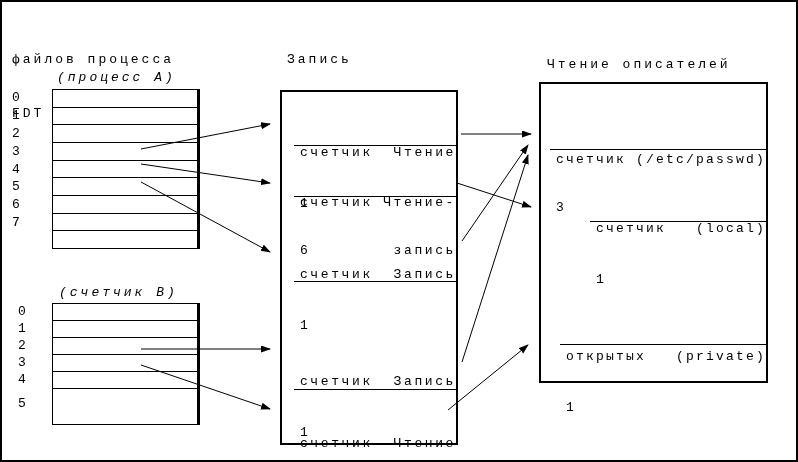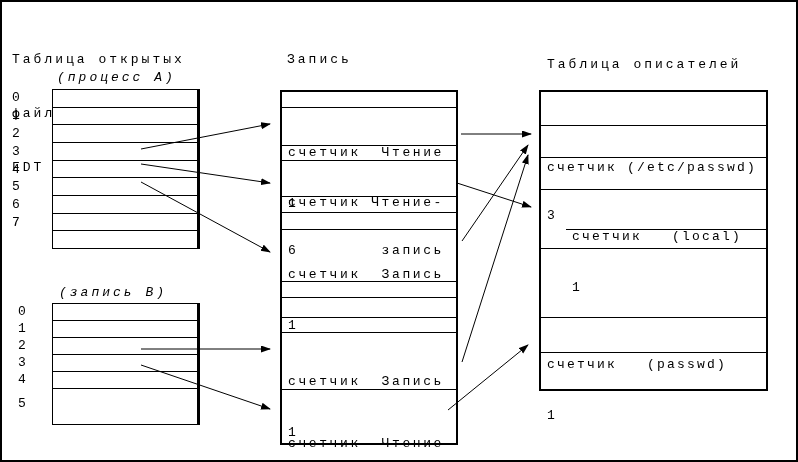--- a/index.html
+++ b/index.html
@@ -56,20 +56,21 @@
   }
   .ptable .row { border-bottom: 1px solid #000; }
   .ptable .row:last-child { border-bottom: none; }
   .ptable-a .row { flex: 1; }
   .btable {
     position: absolute;
     border: 2px solid #000;
     display: flex;
     flex-direction: column;
     background: #fff;
+    align-items: flex-end;
   }
   .btable .brow { border-bottom: 1px solid #000; }
   .btable .brow:last-child { border-bottom: none; }
   .brow.txt {
     padding-left: 6px;
     padding-top: 2px;
     white-space: pre;
     line-height: 17px;
   }
   .sft-txt { letter-spacing: 2.6px; }
@@ -94,33 +95,32 @@
         <line x1="139" y1="363" x2="268" y2="407" stroke="#000000" stroke-width="1" marker-end="url(#arrowhead)"></line>
         <line x1="459" y1="132" x2="529" y2="132" stroke="#000000" stroke-width="1" marker-end="url(#arrowhead)"></line>
         <line x1="460" y1="239" x2="526" y2="143" stroke="#000000" stroke-width="1" marker-end="url(#arrowhead)"></line>
         <line x1="460" y1="360" x2="526" y2="153" stroke="#000000" stroke-width="1" marker-end="url(#arrowhead)"></line>
         <line x1="455" y1="181" x2="529" y2="205" stroke="#000000" stroke-width="1" marker-end="url(#arrowhead)"></line>
         <line x1="446" y1="408" x2="526" y2="343" stroke="#000000" stroke-width="1" marker-end="url(#arrowhead)"></line>
       </g>
   </svg>
 
   <div class="hdr" style="left:10px; top:13px;">
-    <div>Таблица открытых</div>
     <div>файлов процесса</div>
     <div>FDT</div>
   </div>
 
   <div class="hdr" style="left:285px; top:13px;">
     <div>Запись</div>
     <div>файлов</div>
     <div>SFT</div>
   </div>
 
   <div class="hdr" style="left:545px; top:15px; line-height:19px;">
-    <div>Таблица описателей</div>
+    <div>Чтение описателей</div>
     <div>файлов vnode</div>
   </div>
 
   <div class="caption" style="left:55px; top:68px;">(процесс А)</div>
 
   <div class="labels-col" style="left:10px; top:87px; height:160px; width:16px;">
     <span style="flex:1">0</span>
     <span style="flex:1">1</span>
     <span style="flex:1">2</span>
     <span style="flex:1">3</span>
@@ -136,21 +136,21 @@
     <div class="row"></div>
     <div class="row"></div>
     <div class="row"></div>
     <div class="row"></div>
     <div class="row"></div>
     <div class="row"></div>
     <div class="row"></div>
     <div class="row"></div>
   </div>
 
-  <div class="caption" style="left:57px; top:283px;">(запись В)</div>
+  <div class="caption" style="left:57px; top:283px;">(счетчик В)</div>
 
   <div class="labels-col" style="left:16px; top:301px; width:16px;">
     <span style="height:17px">0</span>
     <span style="height:17px">1</span>
     <span style="height:17px">2</span>
     <span style="height:17px">3</span>
     <span style="height:17px">4</span>
     <span style="height:30px">5</span>
   </div>
 
@@ -186,33 +186,33 @@
     <div class="brow txt sft-txt" style="height:57px; padding-top:6px;">
       <div>счетчик  Запись</div>
       <div>1</div>
     </div>
     <div class="brow txt sft-txt" style="height:53px; padding-top:11px;">
       <div>счетчик  Чтение</div>
       
     </div>
   </div>
 
-  <div class="btable" style="left:537px; top:88px; width:229px;">
+  <div class="btable" style="left:537px; top:80px; width:229px;">
     <div class="brow" style="height:34px"></div>
     <div class="brow txt vnode-txt" style="height:32px; line-height:16px;">
       <div>счетчик (/etc/passwd)</div>
       <div>3</div>
     </div>
     <div class="brow" style="height:32px"></div>
     <div class="brow txt vnode-txt" style="height:40px; padding-top:4px;margin-left:25px;">
       <div>счетчик   (local)</div>
       <div>1</div>
     </div>
     <div class="brow" style="height:19px"></div>
     <div class="brow" style="height:69px"></div>
     <div class="brow txt vnode-txt" style="height:35px; padding-top:4px;">
-      <div>счетчик   (passwd)</div>
+      <div>открытых   (private)</div>
       <div>1</div>
     </div>
     <div class="brow" style="height:36px"></div>
   </div>
 
 </div>
 
 </body></html>

